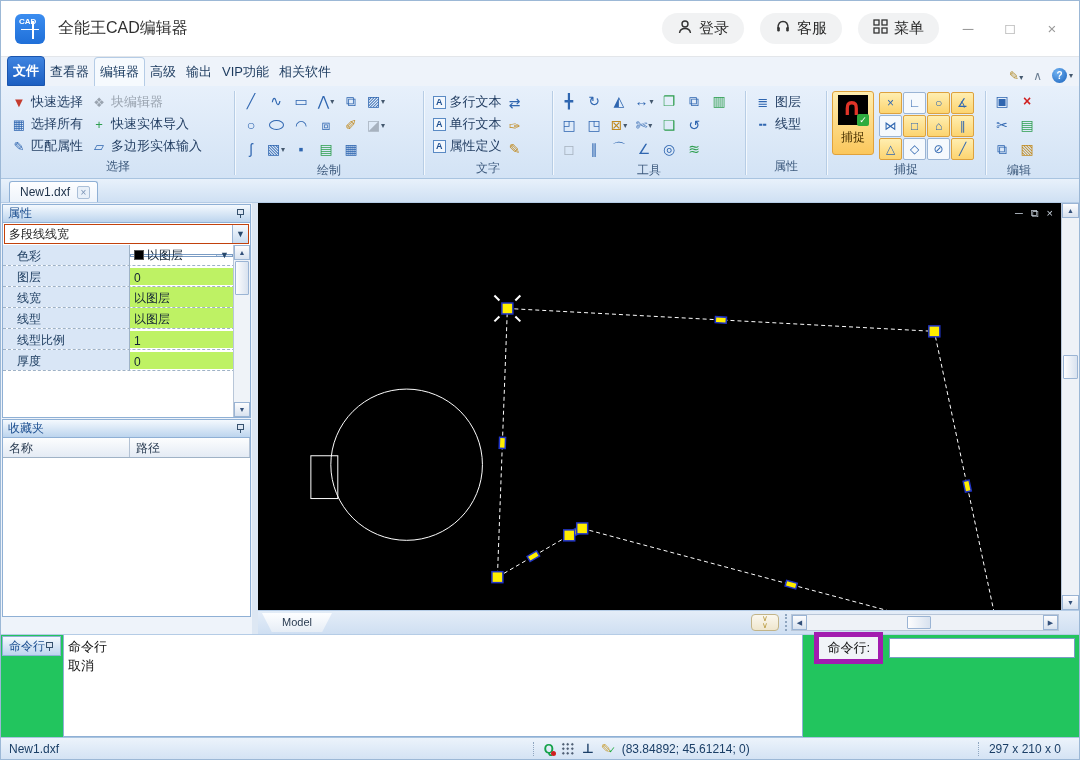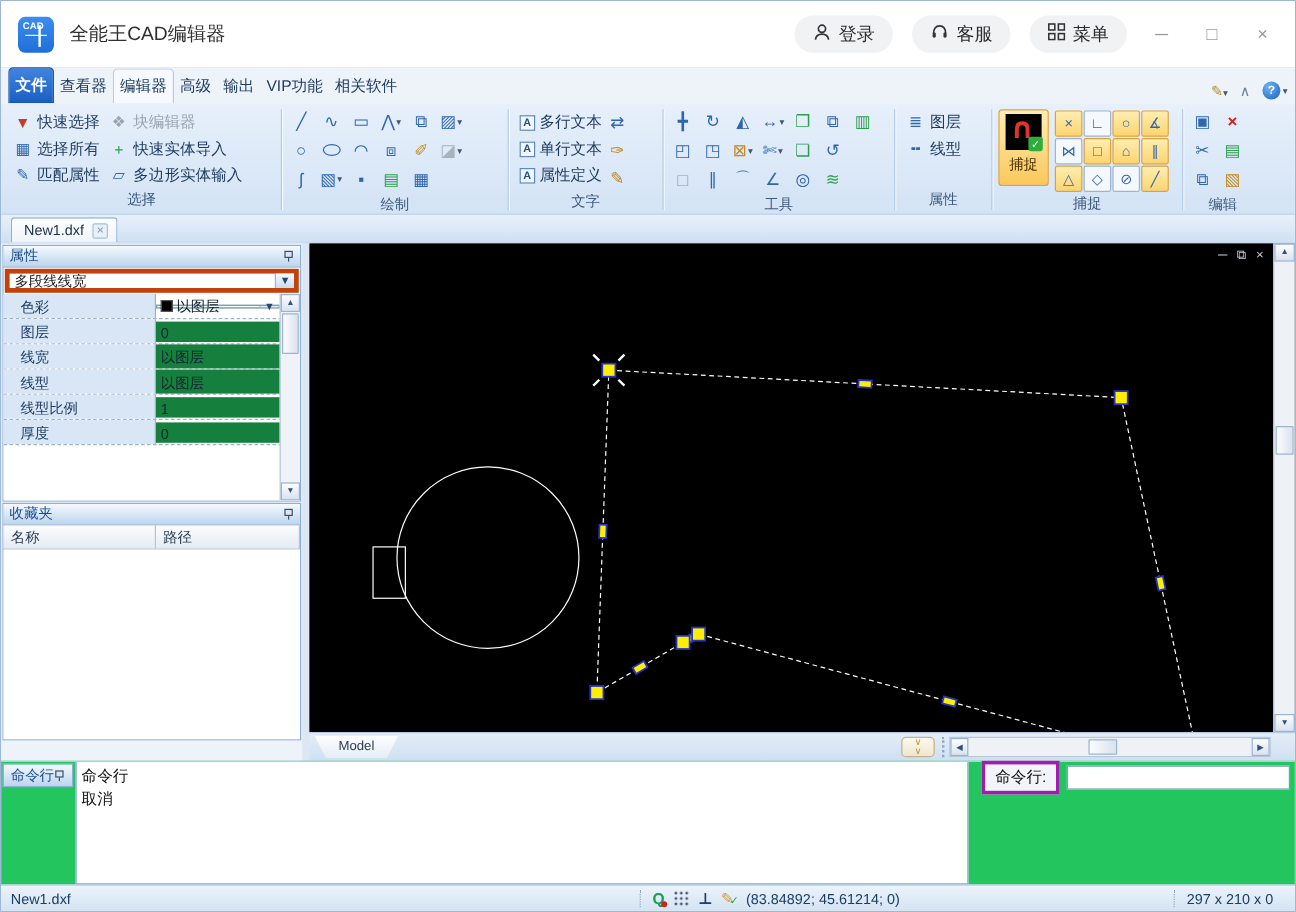--- a/index.html
+++ b/index.html
@@ -71,26 +71,26 @@
 
 .main { flex:1 1 auto; display:flex; min-height:0; background:#dde7f3; }
 .sidebar { width:251px; flex:0 0 auto; display:flex; flex-direction:column; background:#eef3fa; }
 .panel { border:1px solid #8fb0d5; background:#fff; display:flex; flex-direction:column; margin:1px 1px 0 1px; }
 .panel.props { height:214px; flex:0 0 auto; }
 .panel.favs { flex:1 1 auto; margin-bottom:17px; }
 .phead { height:18px; background:linear-gradient(#f4f9fe,#bdd5ee); border-bottom:1px solid #8fb0d5; display:flex; align-items:center; padding:0 5px; font-size:12px; color:#1a4d8f; flex:0 0 auto; }
 .pin { margin-left:auto; display:inline-block; width:9px; height:9px; position:relative; cursor:pointer; }
 .pin::before { content:""; position:absolute; left:1px; top:0; width:5px; height:4px; border:1px solid #35516e; background:#dce6f2; }
 .pin::after { content:""; position:absolute; left:4px; top:6px; width:1px; height:3px; background:#35516e; }
-.typecombo { height:20px; border:4px solid #c2410c; margin:1px; background:#fff; display:flex; align-items:center; font-size:12px; color:#222; padding-left:4px; flex:0 0 auto; cursor:pointer; }
+.typecombo { height:20px; border:1px solid #c2410c; margin:1px; background:#fff; display:flex; align-items:center; font-size:12px; color:#222; padding-left:4px; flex:0 0 auto; cursor:pointer; }
 .combo-btn { margin-left:auto; width:16px; height:100%; background:linear-gradient(#f5f9fd,#cadcf0); border-left:1px solid #9ab4d4; font-size:9px; color:#27476b; display:flex; align-items:center; justify-content:center; }
 .pgrid { position:relative; flex:1 1 auto; background:#fff; overflow:hidden; }
 .prow { height:21px; display:flex; border-bottom:1px dashed #9fb2c6;align-items:center; }
 .plabel { width:127px; background:#d9e6f6; font-size:12px; color:#1d3d60; padding:3px 0 0 14px; border-right:1px solid #9fb2c6; }
-.pvalue { flex:1; background:#15803d; font-size:12px; color:#123; padding:3px 18px 0 4px; position:relative; }
+.pvalue { flex:1; background:#bef264; font-size:12px; color:#123; padding:3px 18px 0 4px; position:relative; }
 .pvalue .valcombo { position:absolute; inset:0 17px 0 0; border:1px solid #7a9cc4; background:#fff; display:flex; align-items:center; padding-left:3px; gap:3px; }
 .swatch { width:10px; height:10px; background:#000; border:1px solid #555; flex:0 0 auto; }
 .chkbox { width:11px; height:11px; border:1px solid #444; background:#fff; display:inline-block; margin-top:1px; }
 .vscroll2 { position:absolute; right:0; top:0; bottom:0; width:17px; background:#eff3f8; border-left:1px solid #b8c6d8; display:flex; flex-direction:column; }
 .sbtn { height:15px; background:linear-gradient(#fdfdfe,#d8e2ef); border:1px solid #9ab4d4; font-size:7px; color:#33507a; display:flex; align-items:center; justify-content:center; flex:0 0 auto; }
 .sthumb { background:linear-gradient(90deg,#fdfdfe,#d8e2ef); border:1px solid #9ab4d4; border-radius:1px; }
 .favcols { display:flex; height:20px; border-bottom:1px solid #9fb2c6; flex:0 0 auto; }
 .favcol { font-size:12px; color:#2a3c52; background:linear-gradient(#fcfdfe,#e4ebf4); border-right:1px solid #b3c2d4; padding:2px 0 0 6px; }
 .favbody { flex:1; background:#fff; }
 
@@ -114,21 +114,21 @@
 .hscroll { width:268px; height:17px; background:#eef2f7; border:1px solid #b8c6d8; display:flex; align-items:stretch; margin-right:0; position:relative; flex:0 0 auto; }
 .hscroll .sbtn { width:15px; height:100%; }
 .hscroll .sthumb { position:absolute; top:1px; bottom:1px; left:115px; width:24px; }
 .corner { width:20px; flex:0 0 auto; }
 
 
 .cmdarea { height:103px; flex:0 0 auto; display:flex; flex-direction:row; background:#22c55e; border-top:1px solid #b5cce6; }
 .cmdhead { height:20px; background:linear-gradient(#f4f9fe,#bdd5ee); border:1px solid #8fb0d5; display:flex; align-items:center; font-size:12px; color:#1a4d8f; padding:0 6px; margin:1px 1px 0 1px; }
 .cmdhist { flex:1; background:#fff; border:1px solid #8fb0d5; border-top:none; margin:0 1px; font-size:13px; color:#111; padding:2px 4px; line-height:19px; overflow:hidden; }
 .cmdrow { height:26px; display:flex; align-items:center; gap:6px; padding:0 4px 0 10px; flex:0 0 auto; }
-.cmdlabel { font-size:13px; color:#111; background:#f1f4f8; border:3px solid #a21caf; padding:2px 8px; }
+.cmdlabel { font-size:13px; color:#111; background:#f1f4f8; border:5px solid #a21caf; padding:2px 8px; }
 .cmdinput { flex:1; height:20px; border:1px solid #7a9cc4; font-size:13px; padding:0 4px; background:#fff; color:#111; }
 
 
 .statusbar { height:22px; flex:0 0 auto; background:linear-gradient(#ecf3fb,#d4e3f4); border-top:1px solid #a9c4e0; display:flex; align-items:center; font-size:12px; color:#1a3e66; padding:0 8px; }
 .st-file { min-width:130px; }
 .st-sp1 { flex:4.2; }
 .st-sp2 { flex:2.2; border-right:1px dotted #8fa6c0; height:14px; }
 .st-icons { display:flex; align-items:center; gap:7px; margin-right:10px; border-left:1px dotted #8fa6c0; padding-left:10px; height:14px; }
 .st-ic { font-size:13px; line-height:14px; cursor:pointer; position:relative; }
 .snapq { color:#15a24a; font-weight:bold; }

